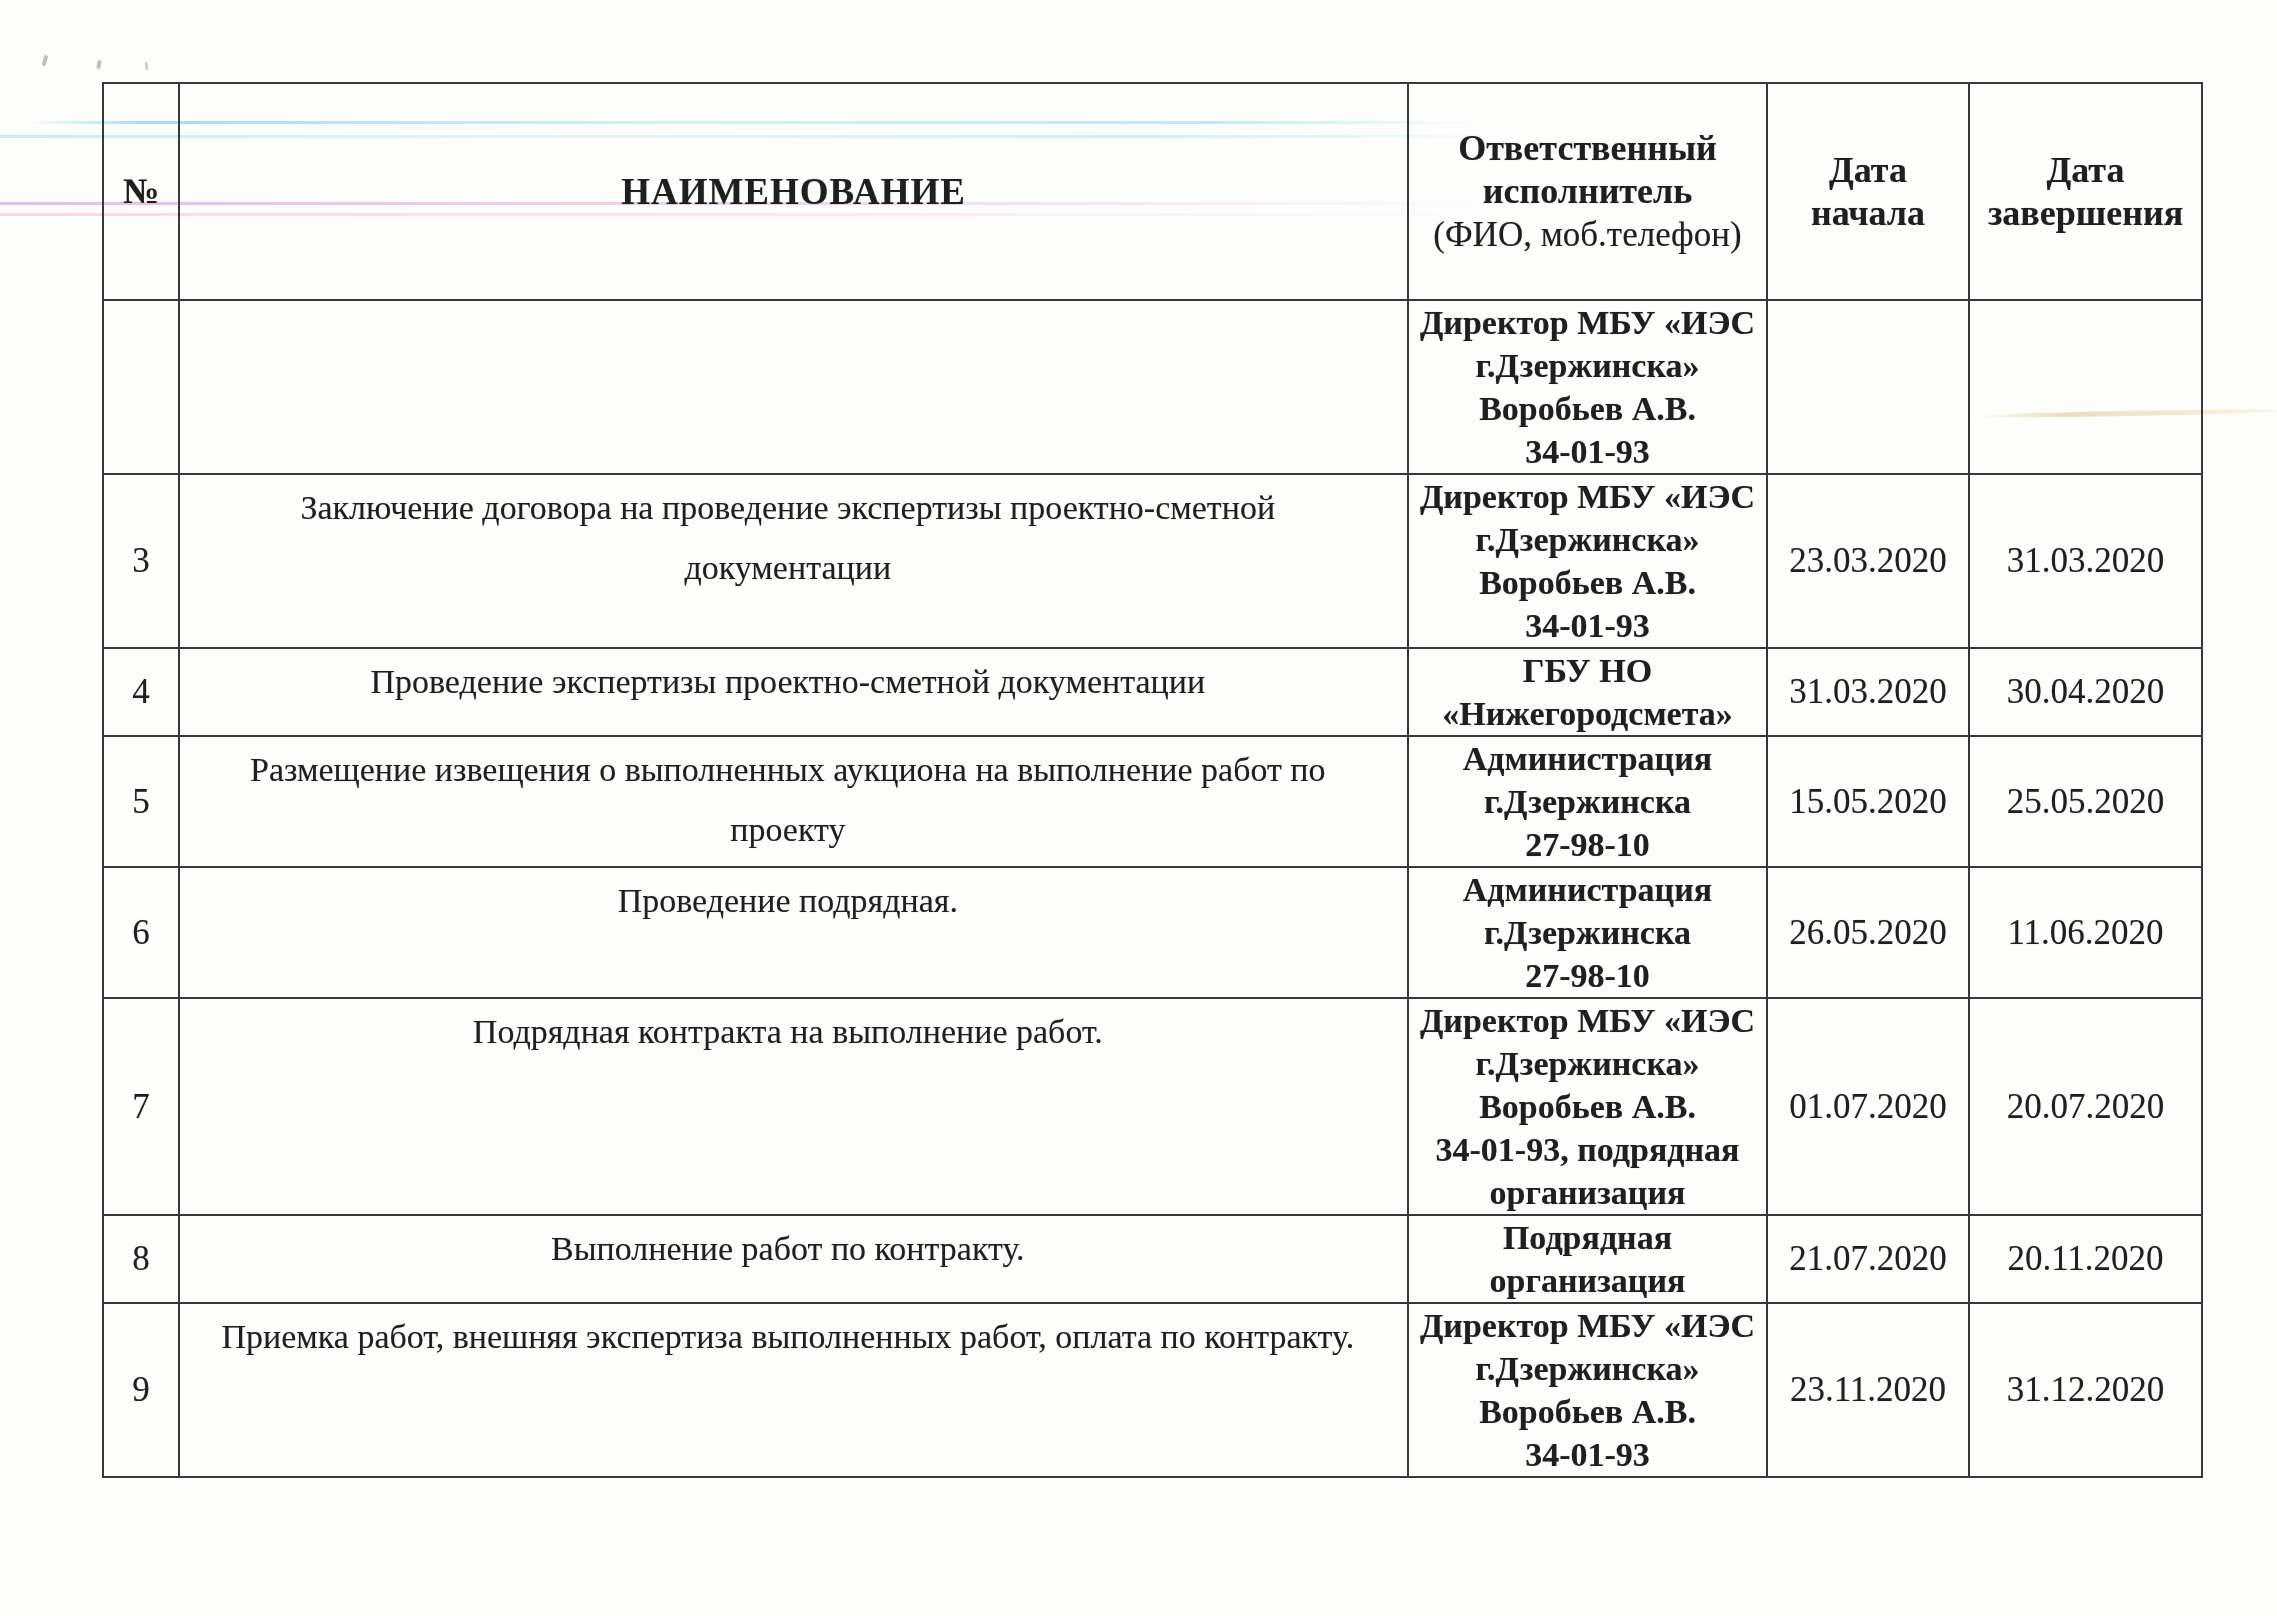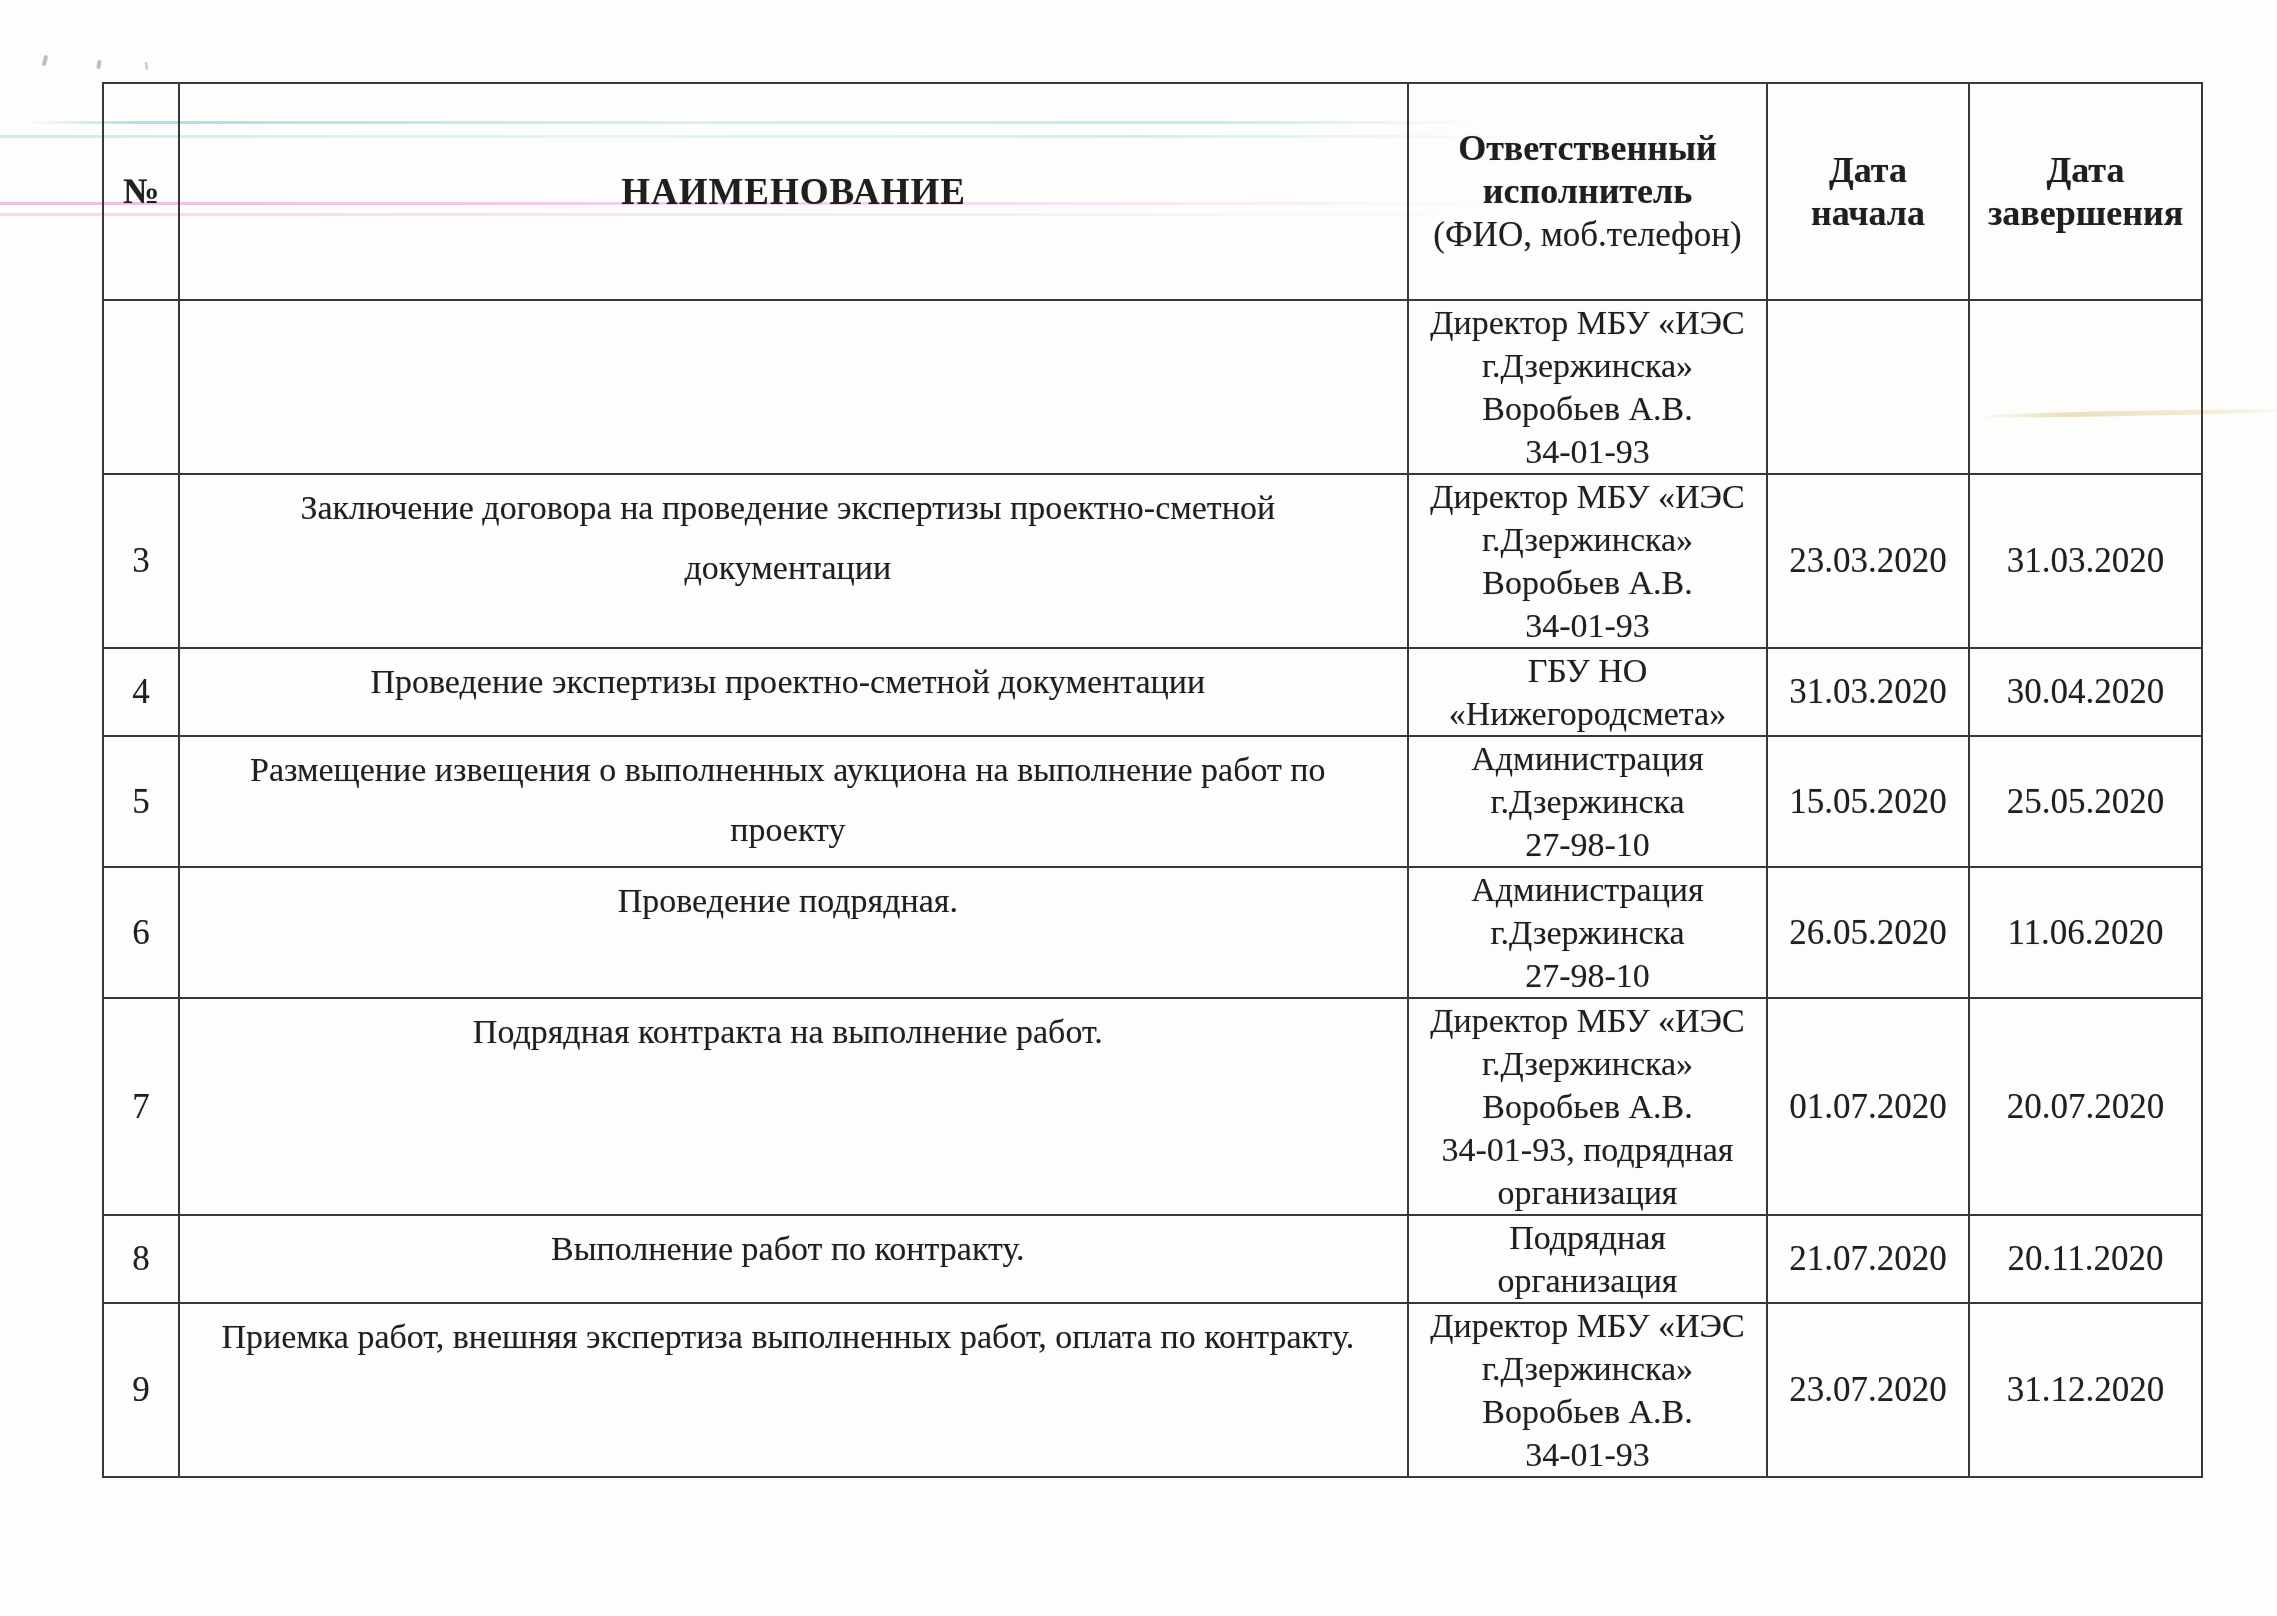--- a/index.html
+++ b/index.html
@@ -42,20 +42,21 @@
     vertical-align:top; text-align:center;
     font-size:34px; line-height:60px;
     padding:2.9px 25px 0 13.6px;
     white-space:pre-line;
   }
   td.resp {
     text-align:center; vertical-align:middle;
     font-size:34px; line-height:43px;
     padding:0 4px;
     white-space:pre-line;
+    font-weight:bold;
   }
   td.date {
     text-align:center; vertical-align:middle;
     font-size:35px; padding:0;
   }
   
   .artifact { position:absolute; pointer-events:none; }
   .cyan1 { left:27px; top:121px; width:1456px; height:2.9px;
     background:linear-gradient(90deg, rgba(100,210,225,0), rgba(80,195,215,.5) 8%, rgba(80,195,215,.22) 45%, rgba(100,210,225,.42) 80%, rgba(100,210,225,0)); }
   .cyan2 { left:0; top:135px; width:1519px; height:2.9px;
@@ -185,19 +186,19 @@
       <td class="date">20.11.2020</td>
     </tr>
 
     <tr style="height:167px;">
       <td class="num">9</td>
       <td class="name">Приемка работ, внешняя экспертиза выполненных работ, оплата по контракту.</td>
       <td class="resp">Директор МБУ «ИЭС
 г.Дзержинска»
 Воробьев А.В.
 34-01-93</td>
-      <td class="date">23.07.2020</td>
+      <td class="date">23.11.2020</td>
       <td class="date">31.12.2020</td>
     </tr>
   </tbody>
     </table>
 </div>
 
 
 </body></html>

